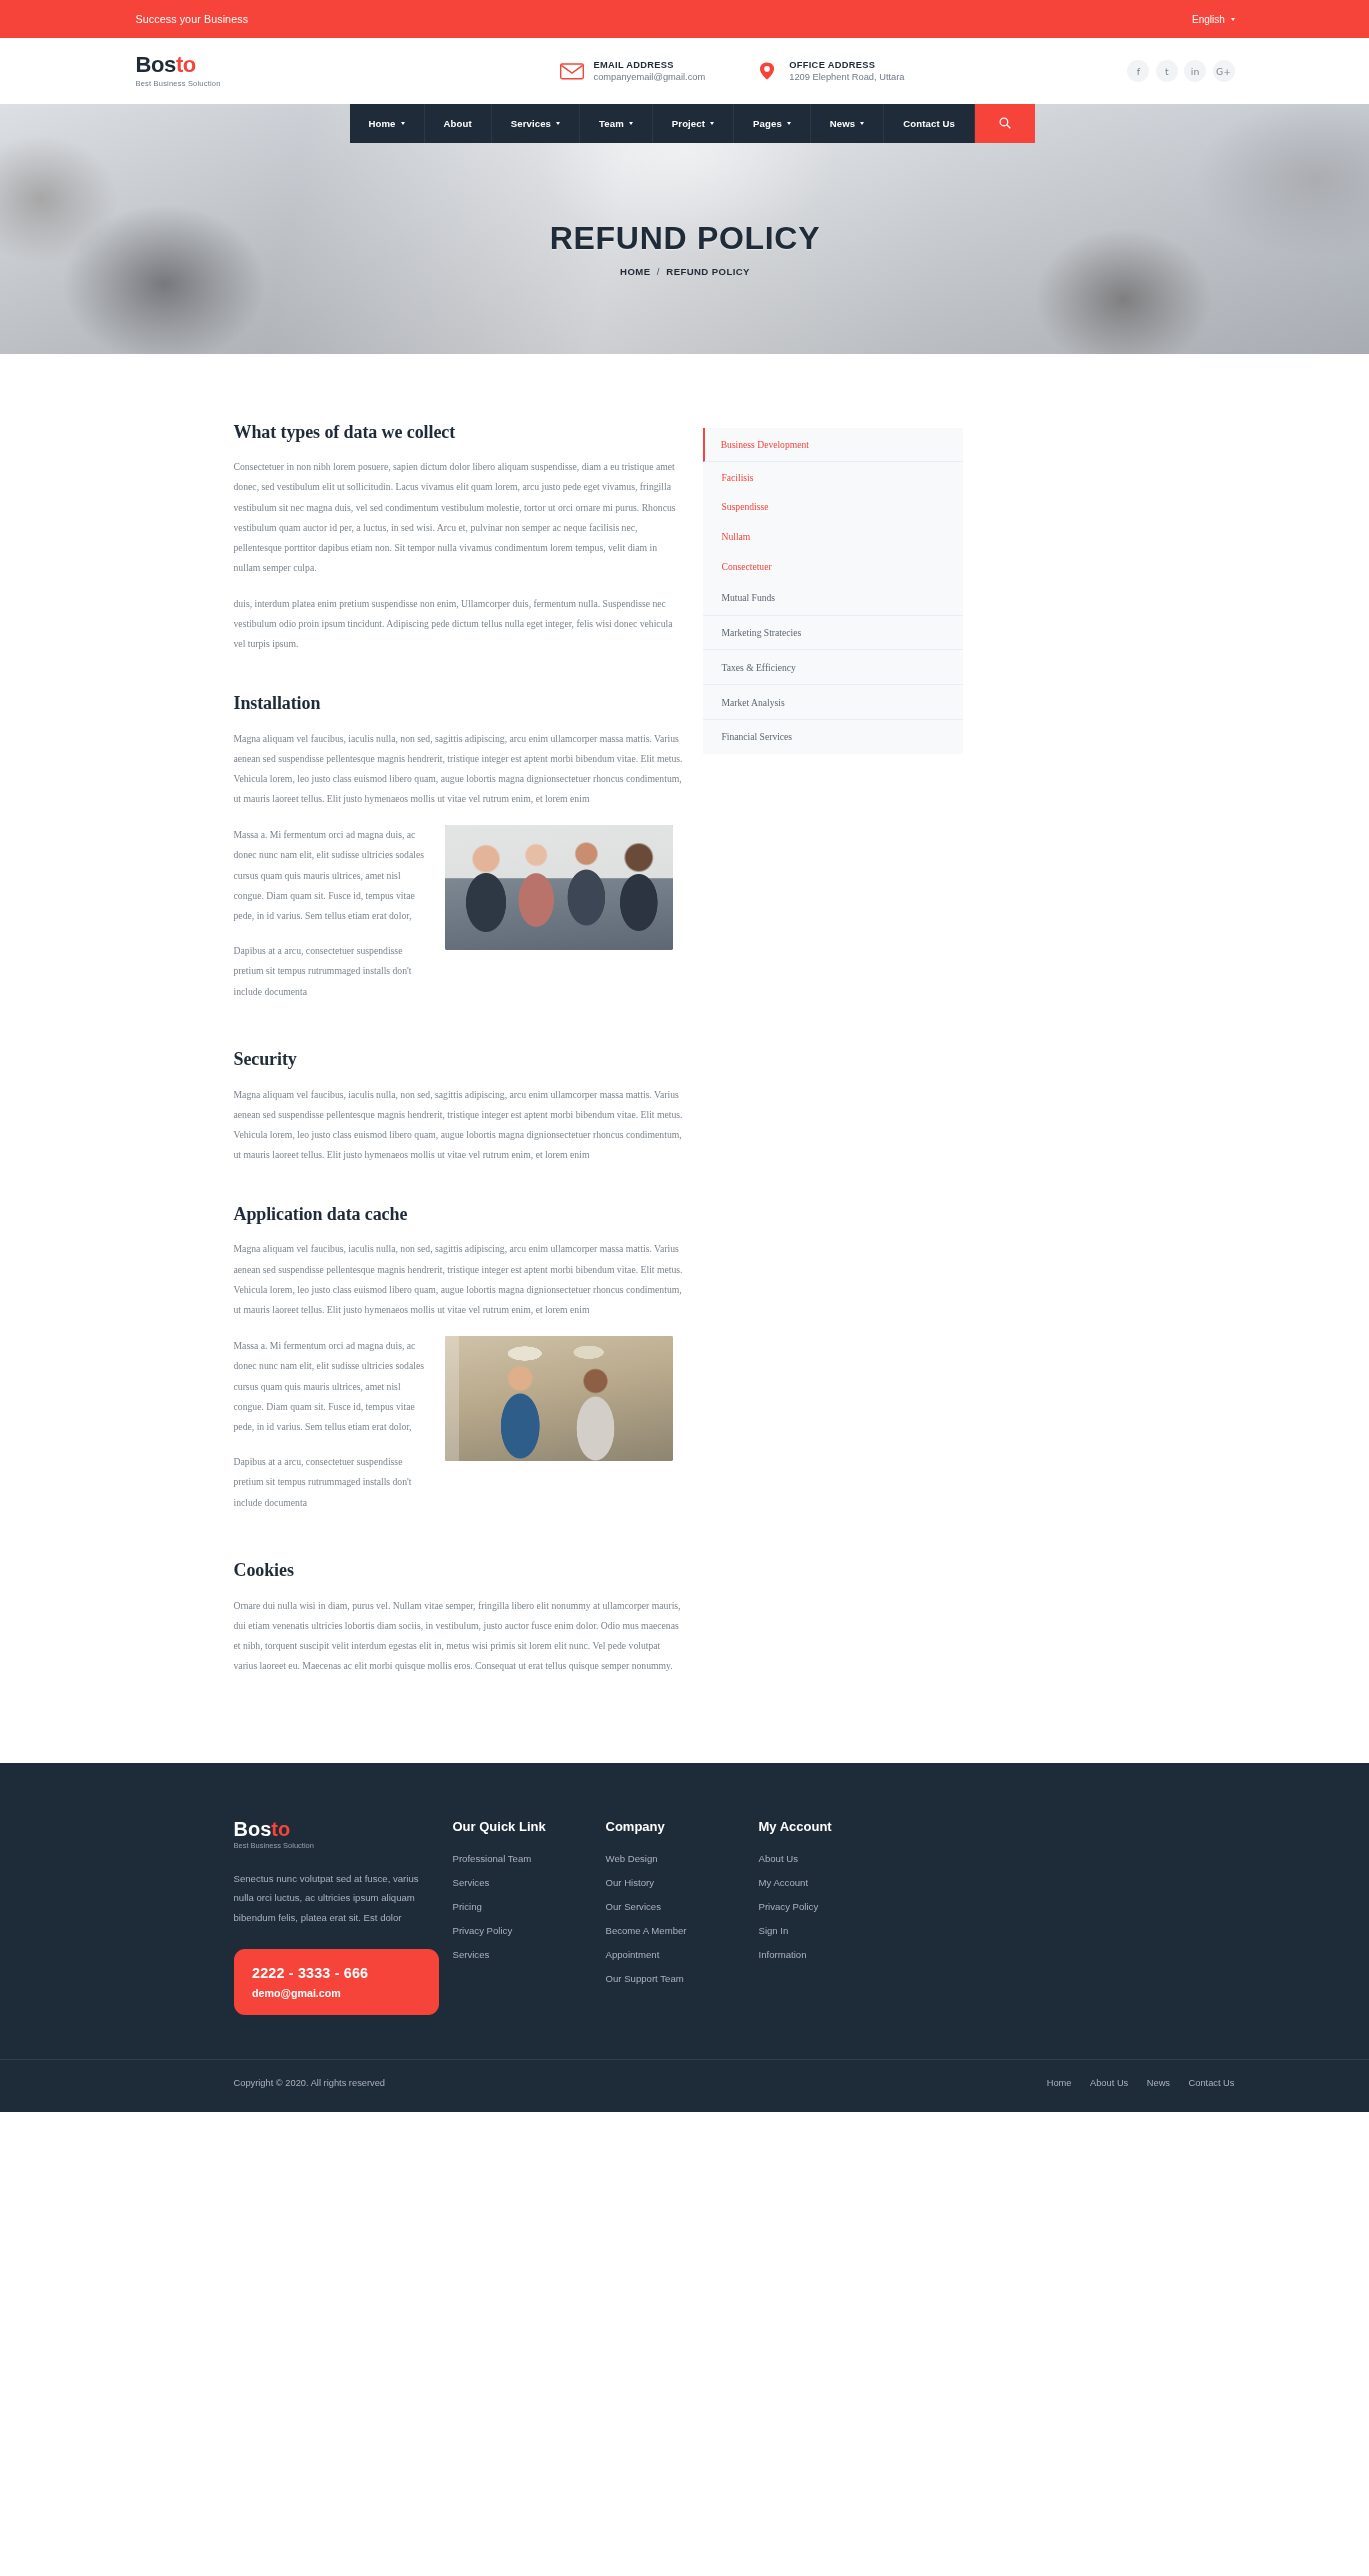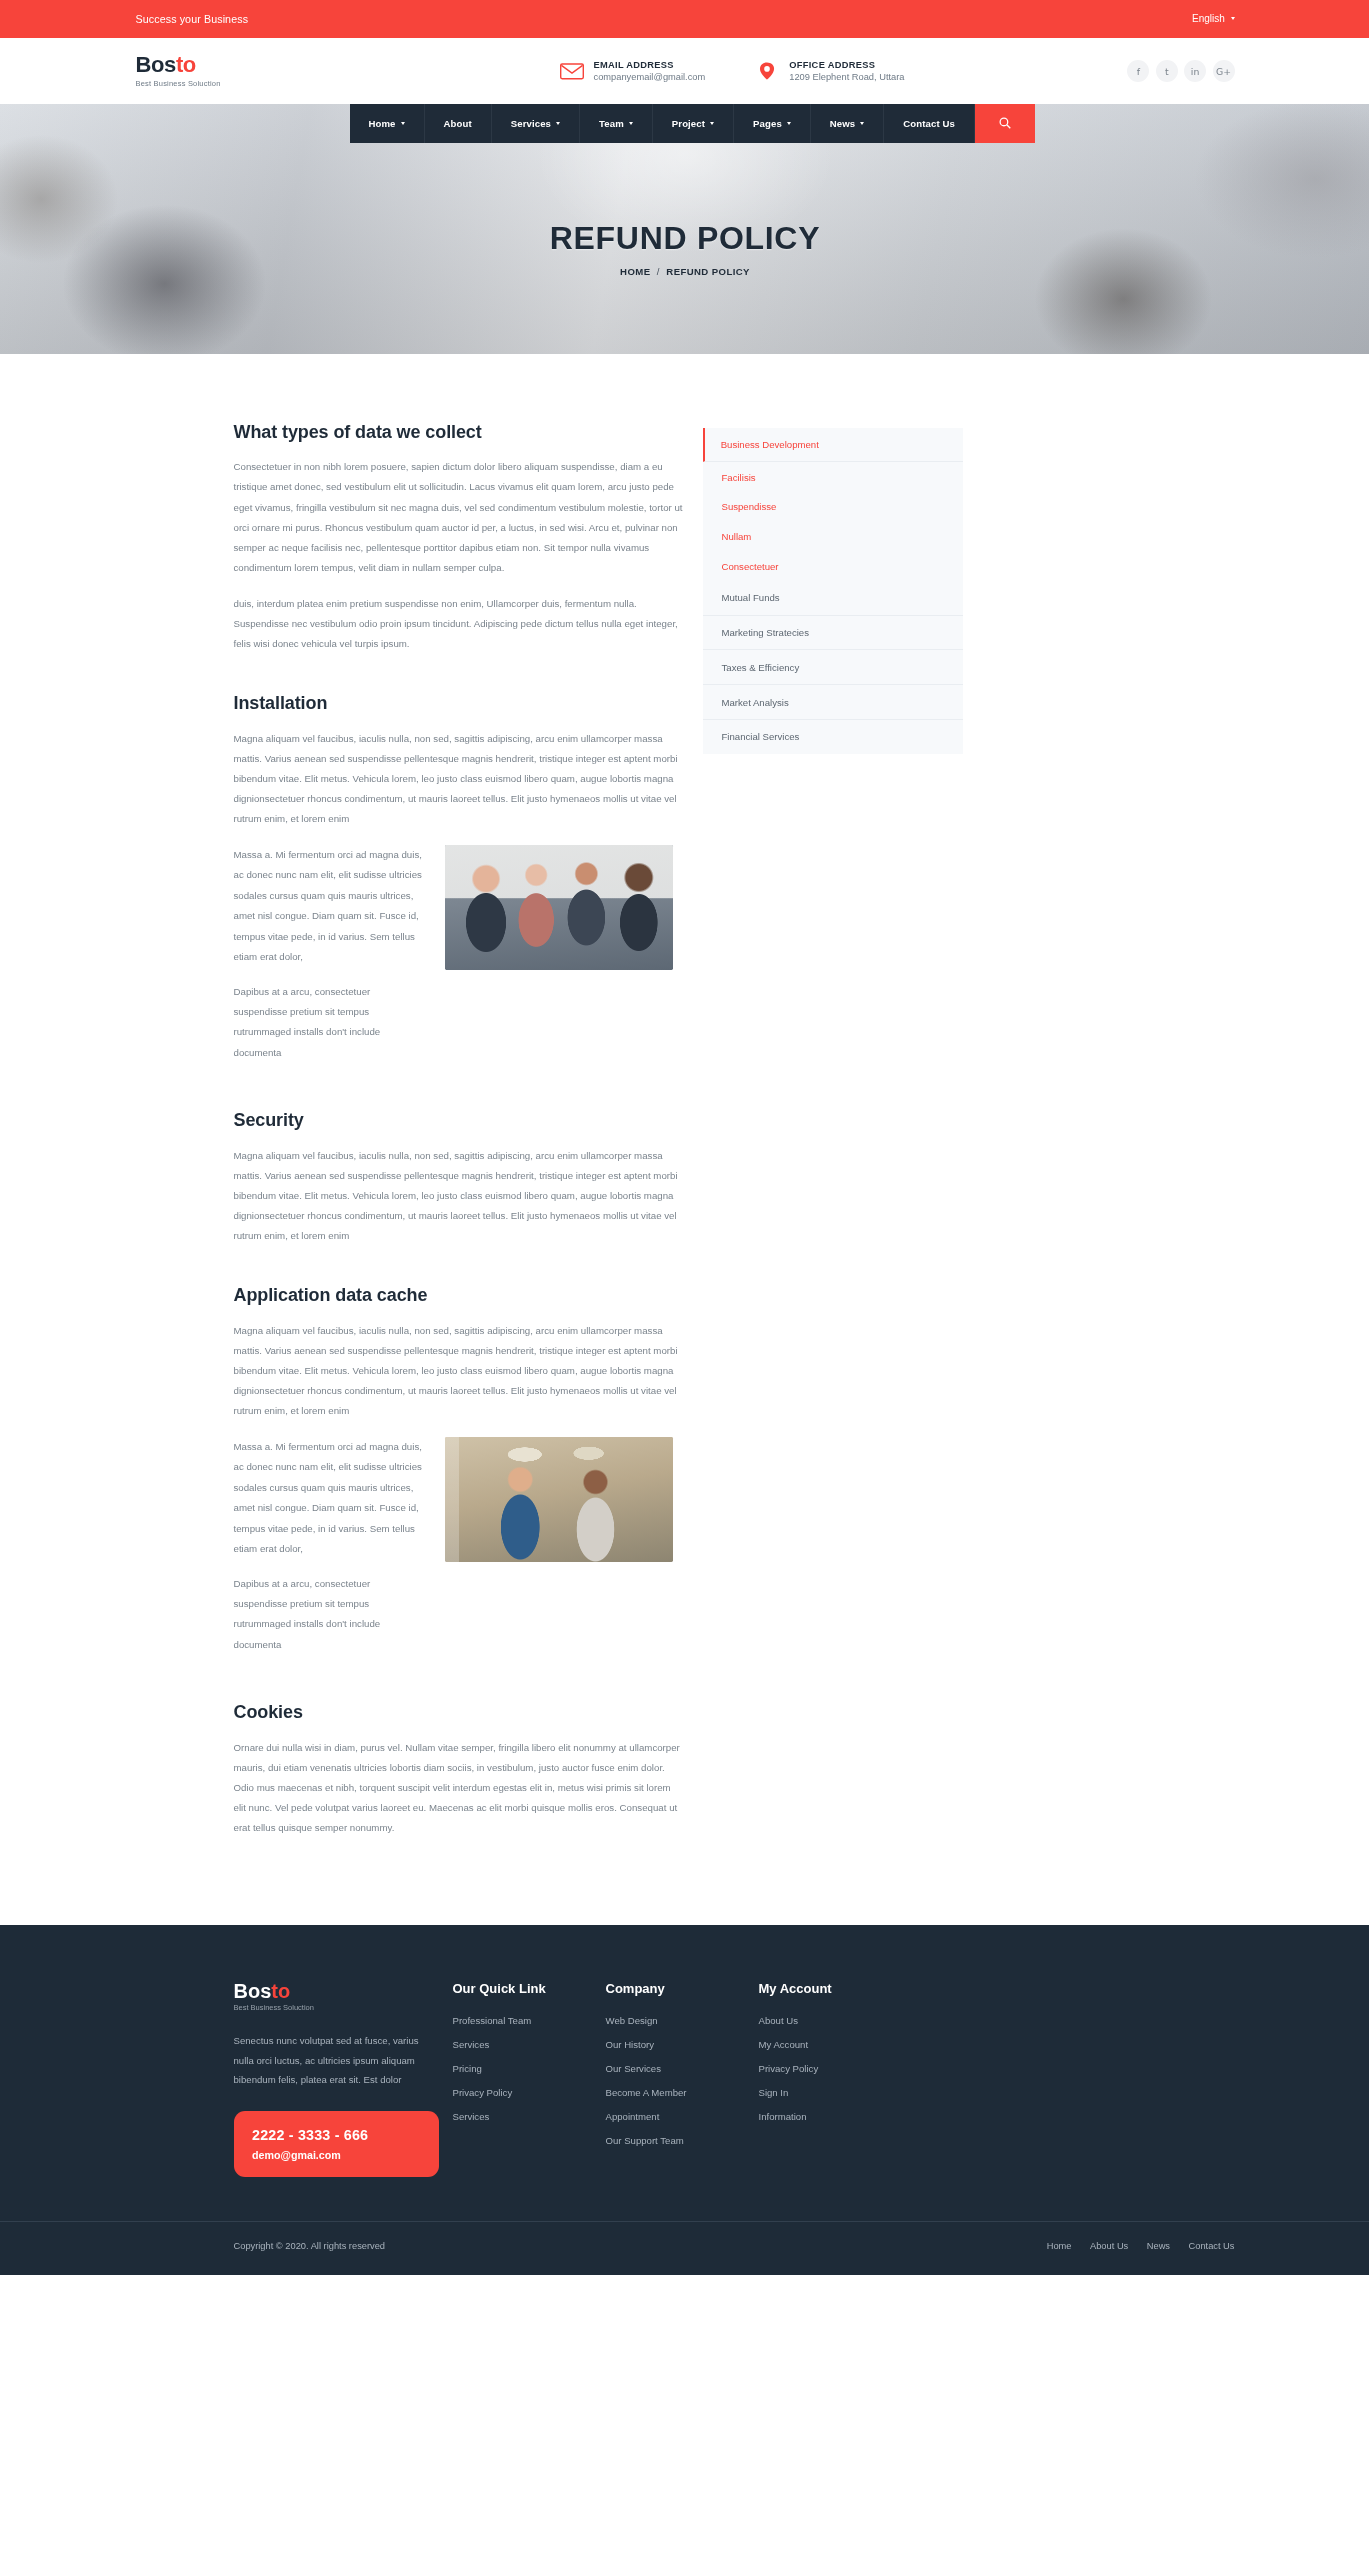--- a/index.html
+++ b/index.html
@@ -13,21 +13,21 @@
   .wrap { width: 1099px; margin: 0 auto; }
 
   
   .topbar {
     background: #f7443b;
     color: #fff;
     height: 38px;
     display: flex;
     align-items: center;
   }
-  .topbar .wrap { display: flex; align-items: flex-start; justify-content: space-between; width: 1099px; }
+  .topbar .wrap { display: flex; align-items: flex-end; justify-content: space-between; width: 1099px; }
   .topbar-text { font-size: 10.7px; letter-spacing: 0.1px; }
   .lang { display: flex; align-items: center; gap: 5.7px; font-size: 10px; cursor: pointer; }
   .caret { width: 0; height: 0; border-left: 2.9px solid transparent; border-right: 2.9px solid transparent; border-top: 3.6px solid #fff; display:inline-block; }
 
   
   .header { background: #fff; height: 66px; display: flex; align-items: center; }
   .header .wrap { display: flex; align-items: center; }
   .logo-block { width: 235px; }
   .logo { font-size: 22px; font-weight: bold; color: #1f2b38; line-height: 1; letter-spacing: -0.4px; }
   .logo .accent { color: #f7443b; }
@@ -79,21 +79,21 @@
   .hero h1 {
     font-size: 32px; color: #1f2b38; letter-spacing: 0.7px; font-weight: bold;
     text-transform: uppercase; text-shadow: 0 0.7px 1.4px rgba(255,255,255,.5);
   }
   .crumbs { margin-top: 9px; font-size: 9.6px; font-weight: bold; color: #1f2b38; letter-spacing: 0.4px; }
   .crumbs .sep { margin: 0 6.4px; color: #47525e; font-weight: normal; }
   .crumbs a { color: #1f2b38; text-decoration: none; }
 
   
   .main { padding: 68px 0 71px; }
-  .main .wrap { display: flex; gap: 18.5px; align-items: flex-start; }
+  .main .wrap { display: flex; gap: 18.5px; align-items: flex-start; font-family: Liberation Serif, serif; }
   .content { width: 549px; padding-left: 98px; }
   h2.sec {
     font-size: 18px; color: #1f2b38; font-weight: bold; margin-bottom: 14.3px; letter-spacing: -0.1px;
   }
   p.body {
     font-size: 9.7px; line-height: 2.08; color: #7b848d; margin-bottom: 15.7px; text-align: left;
   }
   .gap { height: 23px; }
   .media-row { display: flex; gap: 18.5px; align-items: flex-start; margin-bottom: 10px; }
   .media-col { width: 193px; }

